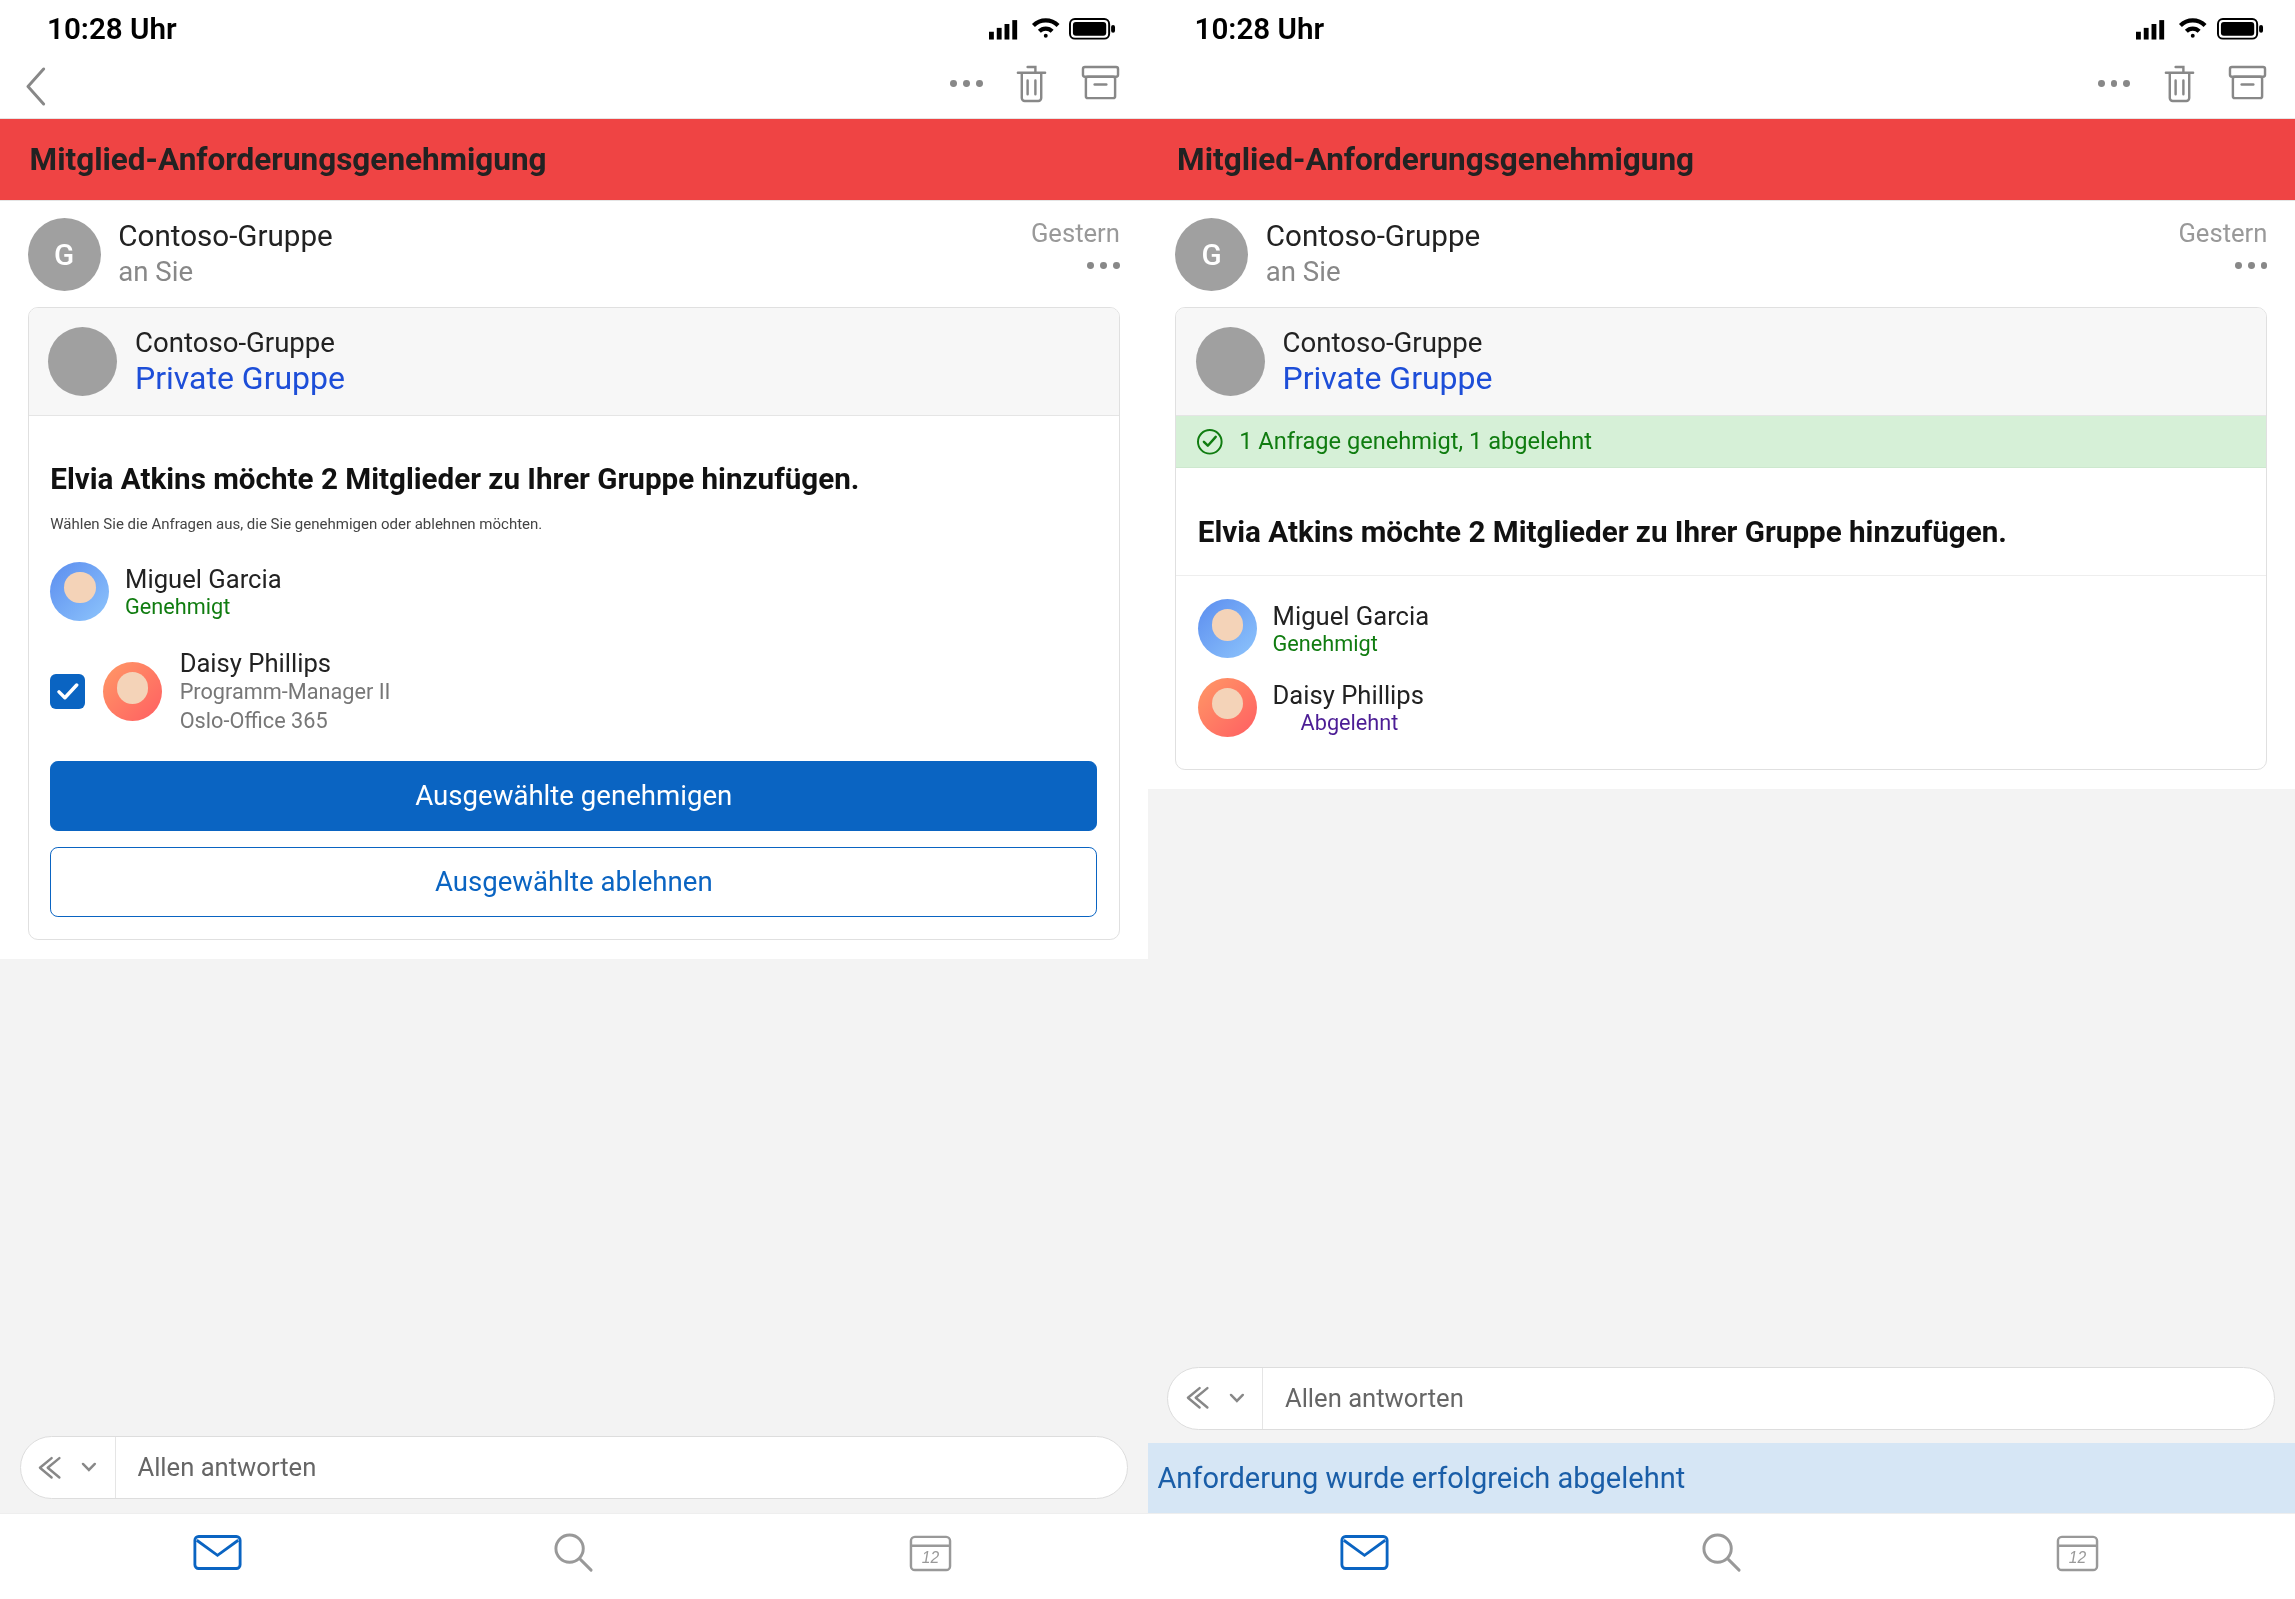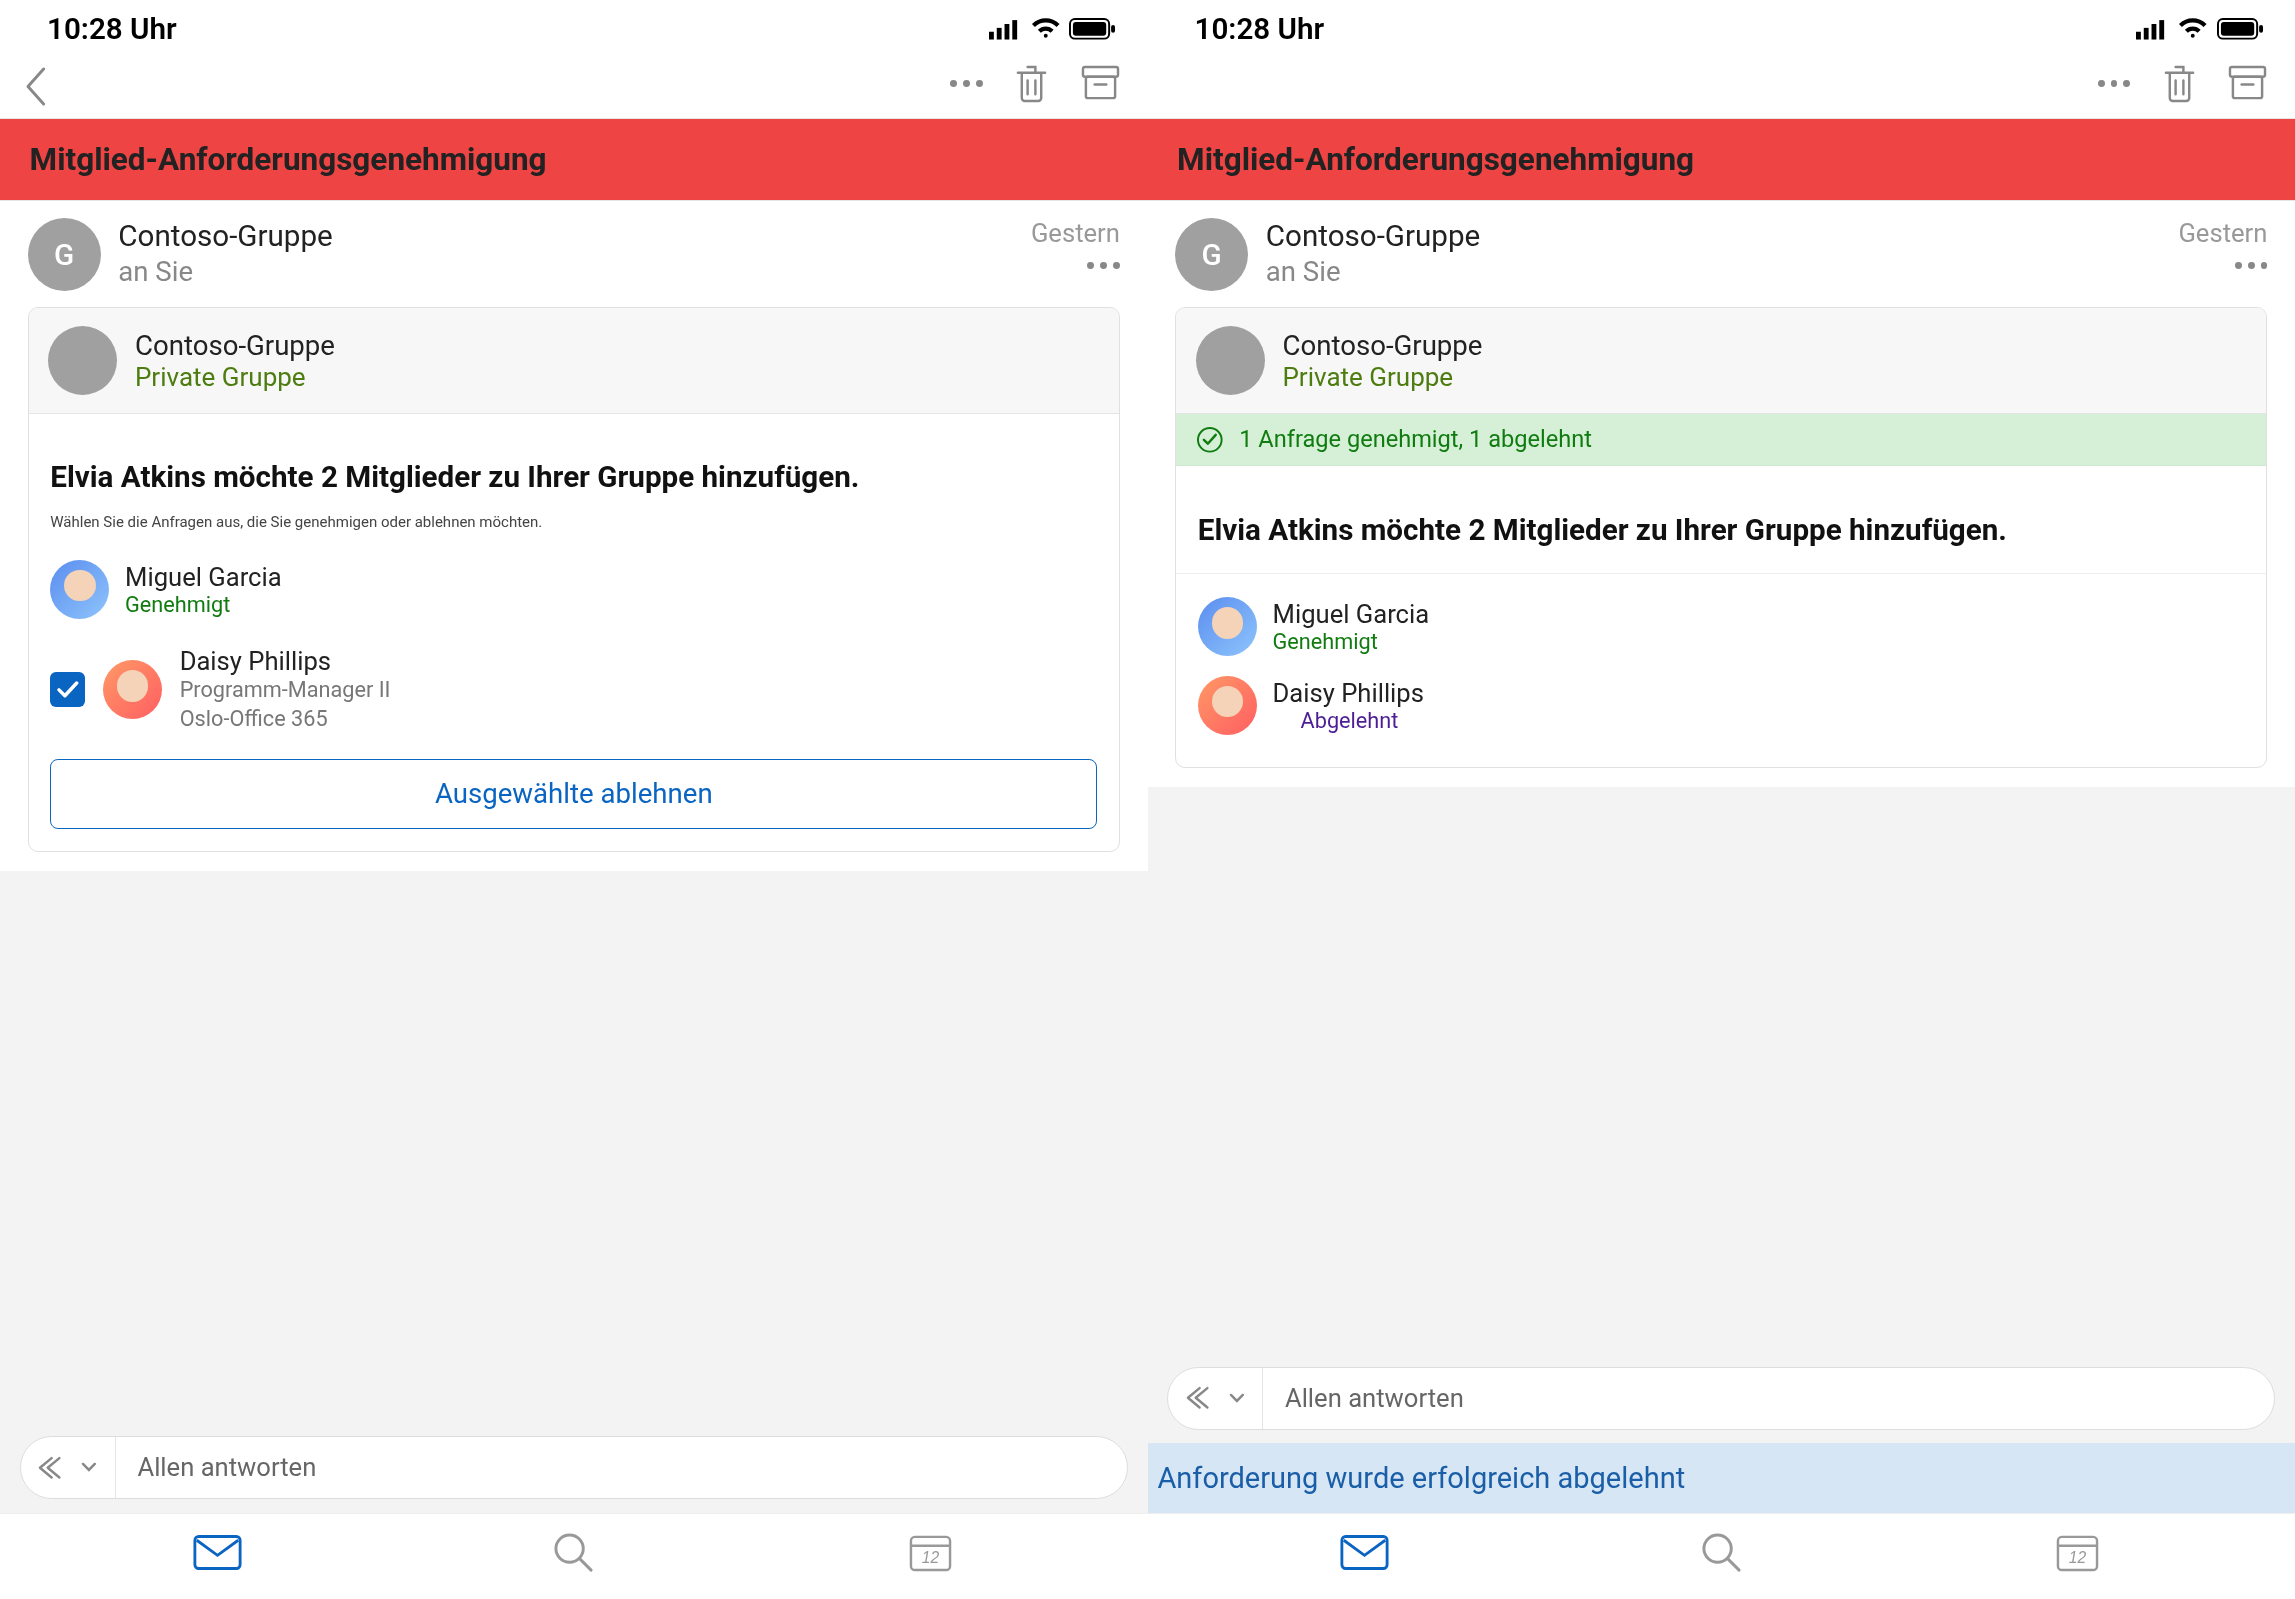--- a/index.html
+++ b/index.html
@@ -72,21 +72,21 @@
     background: #fff;
   }
   .card-head {
     display: flex; align-items: center; gap: 17.7px;
     padding: 17.7px 19.7px;
     background: #f7f7f7;
     border-bottom: 1px solid #e5e5e5;
   }
   .card-head .avatar-circle { width: 69px; height: 69px; background:#a0a0a0; }
   .card-head-text .grp-name { font-size: 27.6px; color: #222; }
-  .card-head-text .grp-type { font-size: 26px; color: #4d7c0f; }
+  .card-head-text .grp-type { font-size: 32px; color: #1d4ed8; }
   .status-banner {
     display: flex; align-items: center; gap: 15.8px;
     background: #d6f0d7;
     padding: 11.8px 19.7px;
     border-bottom: 1px solid #cde8ce;
     font-size: 23.6px;
     color: #107c10;
   }
   .card-body { padding: 21.7px 21.7px; }
   .req-title { font-size: 29.6px; font-weight: 700; color: #111; line-height: 1.35; margin-bottom: 13.8px; margin-top: 23px; }
@@ -253,20 +253,21 @@
             </svg>
         </div>
         <div class="face orange"></div>
         <div class="member-text">
           <div class="m-name">Daisy Phillips</div>
           <div class="m-sub">Programm-Manager II</div>
           <div class="m-sub">Oslo-Office 365</div>
         </div>
       </div>
 
+      <div class="btn btn-primary"><span>Ausgewählte genehmigen</span></div>
       <div class="btn btn-outline"><span>Ausgewählte ablehnen</span></div>
     </div>
   </div>
 
   <div class="spacer-grey"></div>
 
   <div class="reply-bar">
     <div class="reply-pill">
       <div class="reply-icon-seg">
         <svg width="35" height="27.6" viewBox="0 0 36 28">

